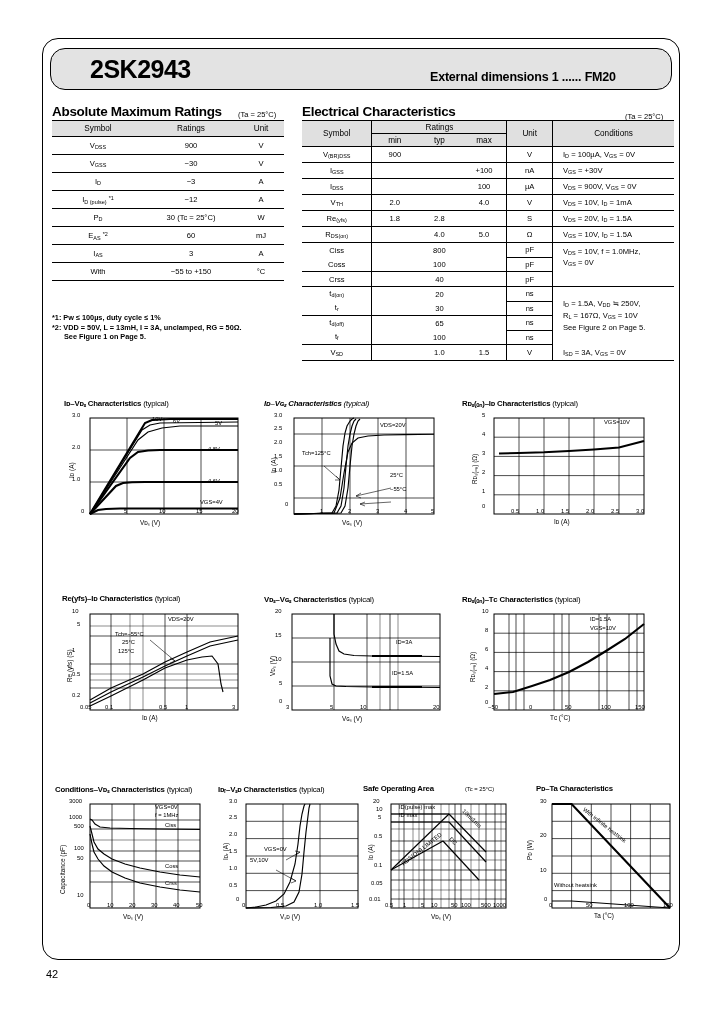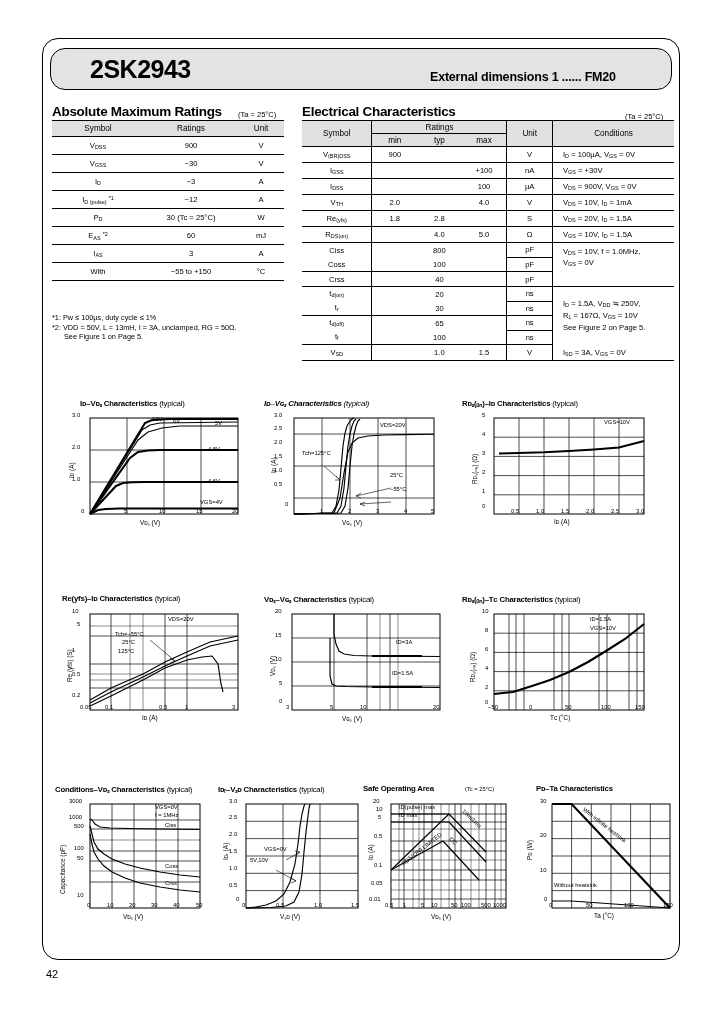--- a/index.html
+++ b/index.html
@@ -12,21 +12,21 @@
   .sec-cond{position:absolute;font-size:7.5px;}
   table.dt{position:absolute;border-collapse:collapse;font-size:7.6px;}
   table.dt td,table.dt th{border:0;padding:0;text-align:center;vertical-align:middle;font-weight:normal;}
   table.dt .hd{background:#e0e0e0;font-size:8.2px;}
   .bb{border-bottom:1px solid #000 !important;}
   .br{border-right:1px solid #000 !important;}
   .bbt{border-bottom:1.6px solid #000 !important;}
   .btt{border-top:1.6px solid #000 !important;}
   sub{font-size:0.72em;vertical-align:-0.25em;}
   sup{font-size:0.72em;vertical-align:0.45em;}
-  .notes{position:absolute;font-size:7.3px;line-height:1.32;}
+  .notes{position:absolute;font-size:7.3px;line-height:1.32;font-weight:bold;}
   .pageno{position:absolute;left:46px;top:968px;font-size:11px;}
   .chart{position:absolute;}
   .ctitle{position:absolute;font-size:7.8px;font-weight:bold;letter-spacing:-0.2px;white-space:nowrap;}
   .ctitle .lt{font-weight:normal;}
   .axlbl{position:absolute;font-size:6.4px;white-space:nowrap;}
   .axlblv{position:absolute;font-size:6.4px;white-space:nowrap;transform:rotate(-90deg);transform-origin:left top;}
   .tick{position:absolute;font-size:5.9px;white-space:nowrap;}
   .curvelbl{position:absolute;font-size:5.8px;white-space:nowrap;}
   svg{display:block;overflow:visible;}
   .gl{stroke:#000;stroke-width:0.7;fill:none;}
@@ -227,21 +227,21 @@
     <td class="bb"></td>
     <td class="bb">1.0</td>
     <td class="bb br">1.5</td>
     <td class="bb br">V</td>
     <td class="bb" style="text-align:left;padding-left:10px;">I<sub>SD</sub> = 3A,  V<sub>GS</sub> = 0V</td>
   </tr>
 </tbody>
   </table>
 
 <div class="chart" style="left:60px;top:398px;">
-  <div class="ctitle" style="left:20px;top:0px;">
+  <div class="ctitle" style="left:4px;top:0px;">
     <span>Iᴅ–Vᴅₛ  Characteristics</span>
     <span class="lt">(typical)</span>
   </div>
   <svg width="190" height="120" style="position:absolute;left:0;top:12px;">
     <g transform="translate(30,8)">
       <rect x="0" y="0" width="148" height="96" class="fr"></rect>
       <line x1="37" y1="0" x2="37" y2="96" class="gl"></line>
       <line x1="74" y1="0" x2="74" y2="96" class="gl"></line>
       <line x1="111" y1="0" x2="111" y2="96" class="gl"></line>
       <line x1="0" y1="32" x2="148" y2="32" class="gl"></line>

